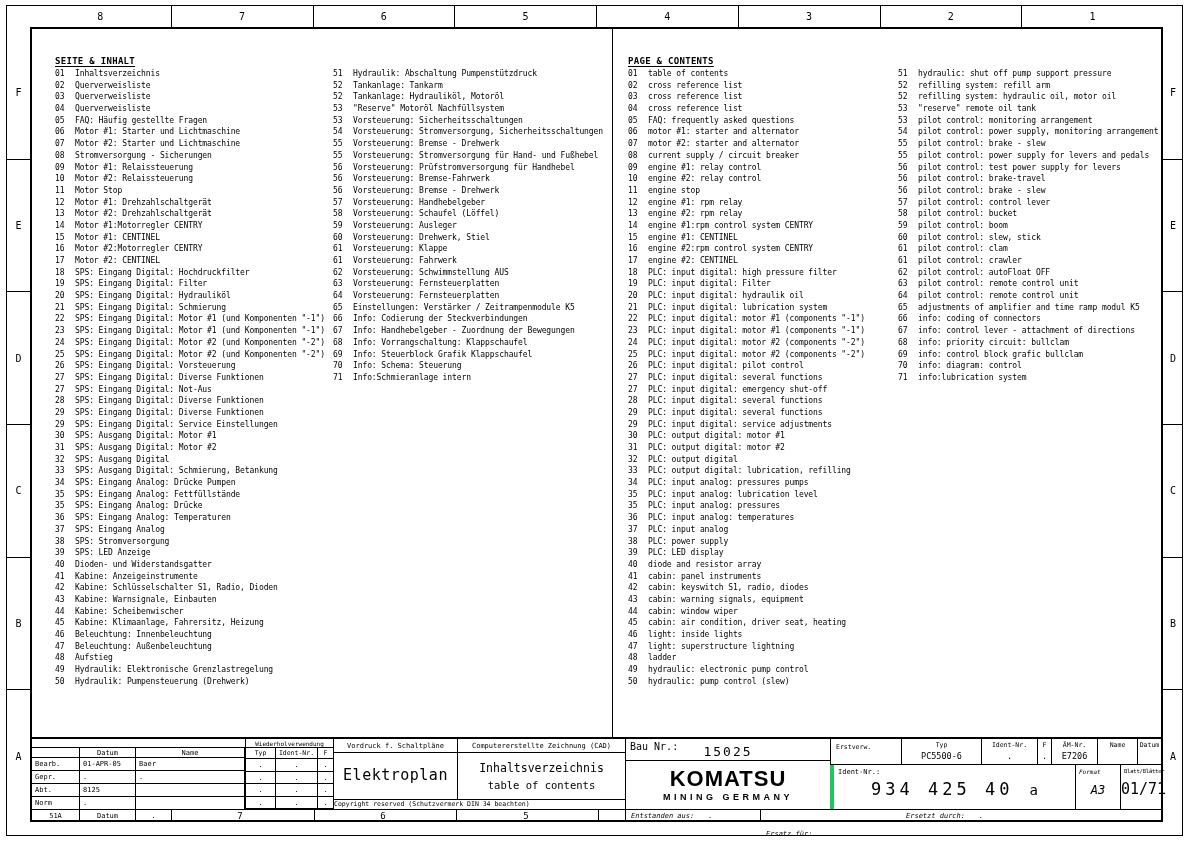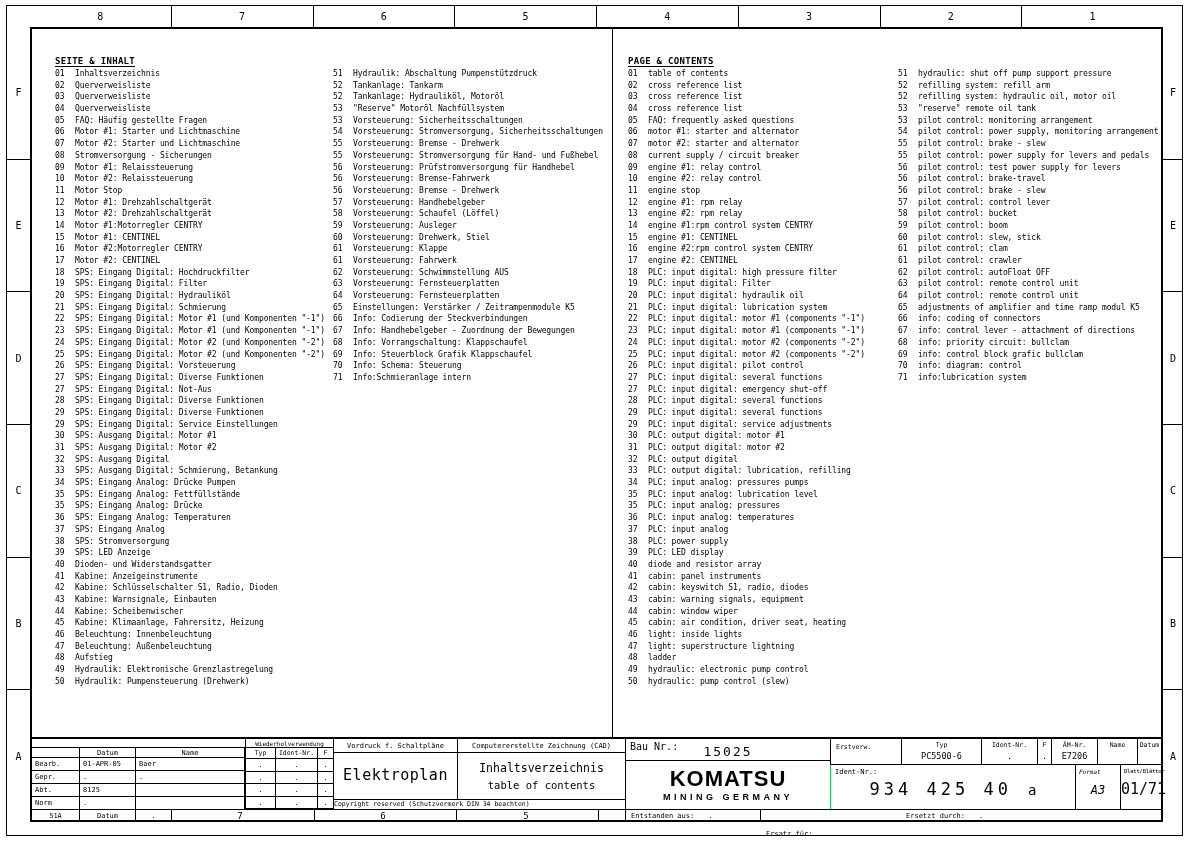--- a/index.html
+++ b/index.html
@@ -72,21 +72,21 @@
   .logo-sub  { font-family:"Liberation Sans",sans-serif; font-weight:bold; font-size:9px; letter-spacing:3.5px; margin-top:2px; }
 
   .erstbox { left:798px; top:0; width:331px; height:26px; border-left:1px solid #000; border-bottom:1px solid #000; display:flex; }
   .ecol { border-left:1px solid #000; display:flex; flex-direction:column; overflow:hidden; }
   .ecol:first-child { border-left:none; }
   .e0 { width:70px; } .e1 { width:80px; } .e2 { width:56px; } .e3 { width:14px; } .e4 { width:46px; } .e5 { width:40px; } .e6 { flex:1; }
   .elabel { font-size:6.5px; text-align:center; margin-top:2px; white-space:nowrap; }
   .e0 .elabel { text-align:left; padding-left:5px; margin-top:4px; }
   .evalue { font-size:8.5px; text-align:center; margin-top:2px; white-space:nowrap; }
 
-  .identbox { left:798px; top:26px; width:245px; height:44px; border-left:1px solid #22c55e; }
+  .identbox { left:798px; top:26px; width:245px; height:44px; border-left:4px solid #22c55e; }
   .ident-label { position:absolute; left:4px; top:3px; font-size:7px; }
   .ident-line { position:absolute; left:0; right:0; top:14px; text-align:center; white-space:nowrap; }
   .ident-value { font-size:17px; letter-spacing:4px; }
   .ident-rev { font-size:14px; margin-left:16px; }
 
   .formatbox { left:1043px; top:26px; width:45px; height:44px; border-left:1px solid #000;font-style:italic; }
   .small-label { position:absolute; left:3px; top:3px; font-size:6px; white-space:nowrap; }
   .format-value { position:absolute; left:0; right:0; top:18px; text-align:center; font-size:12px; }
 
   .blattbox { left:1088px; top:26px; width:41px; height:44px; border-left:1px solid #000; }
@@ -98,21 +98,21 @@
   .c51a { left:0; width:48px; border-right:1px solid #000; }
   .cdat { left:48px; width:56px; border-right:1px solid #000; }
   .cdot { left:104px; width:36px; border-right:1px solid #000; }
   .bn { position:absolute; top:0; width:20px; text-align:center; font-size:9px; }
   .bn7 { left:198px; } .bn6 { left:341px; } .bn5 { left:484px; }
   .tick { position:absolute; top:0; height:12px; border-left:1px solid #000; }
   .t1 { left:282px; } .t2 { left:424px; } .t3 { left:566px; }
 
   .strip-right { left:593px; top:70px; width:536px; height:13px; border-top:1px solid #000; border-left:1px solid #000;
                  display:flex; font-size:7px; }
-  .sr { border-right:1px solid #000; padding-left:5px; display:flex; align-items:center; white-space:nowrap; }
+  .sr { border-right:1px solid #000; padding-left:5px; display:flex; align-items:center; white-space:nowrap;font-style:italic; }
   .sr0 { width:135px; } .sr1 { width:140px;margin-top:24px; } .sr2 { flex:1; border-right:none; }
   .srv { margin-left:14px; }
 </style>
 </head>
 <body>
 
 <div class="sheet">
   <div class="outer-border"></div>
 
   <div class="band band-top">

